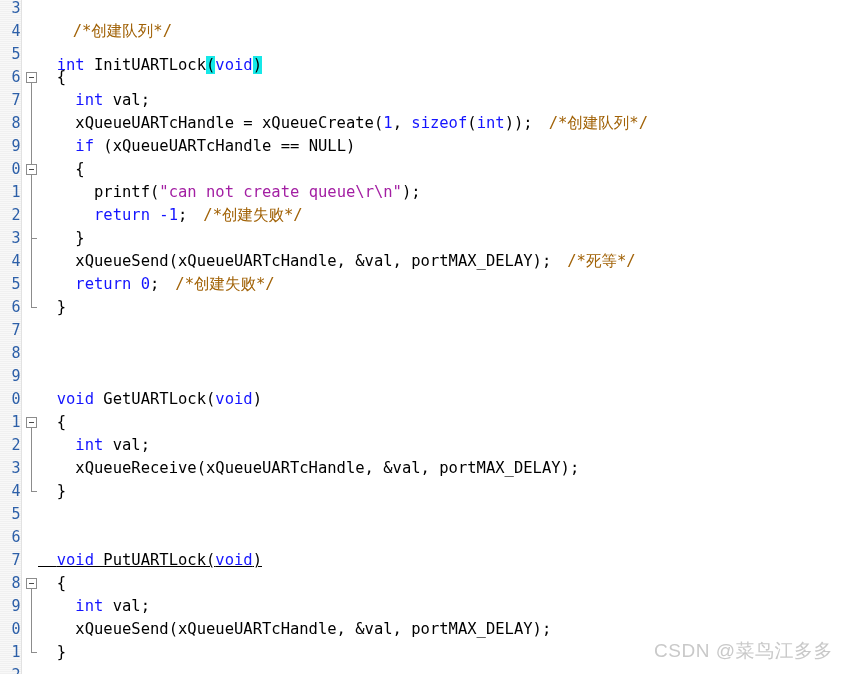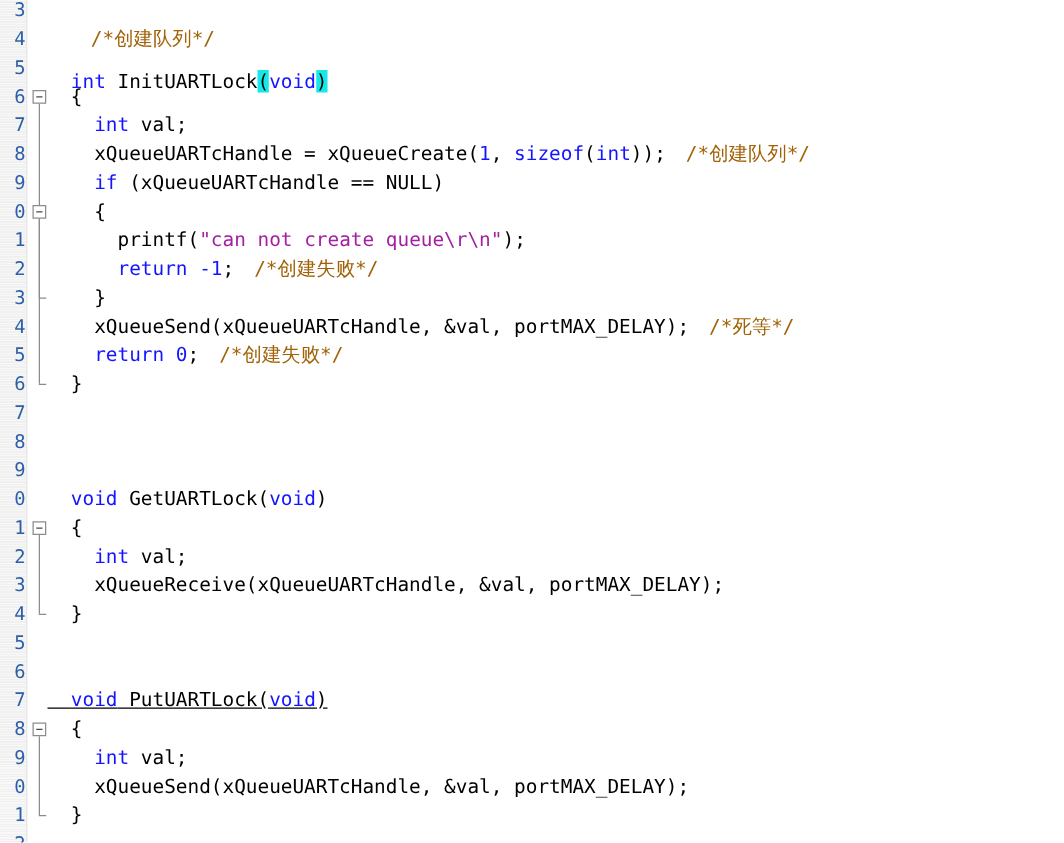--- a/index.html
+++ b/index.html
@@ -222,14 +222,15 @@
         <div class="line" style="top: 526px;"><span class="punc">  </span></div>
         <div class="line" style="top: 549px; text-decoration: underline;"><span class="punc">  </span><span class="kw">void</span><span class="id"> PutUARTLock(</span><span class="kw">void</span><span class="id">)</span></div>
         <div class="line" style="top: 572px;"><span class="brace">  {</span></div>
         <div class="line" style="top: 595px;"><span class="punc">    </span><span class="kw">int</span><span class="id"> val;</span></div>
         <div class="line" style="top: 618px;"><span class="id">    xQueueSend(xQueueUARTcHandle, &amp;val, portMAX_DELAY);</span></div>
         <div class="line" style="top: 641px;"><span class="brace">  }</span></div>
         <div class="line" style="top: 664px;">&nbsp;</div>
       </div>
   </div>
 
+  <div class="watermark">CSDN @菜鸟江多多</div>
 
 </div>
 
 </body></html>

